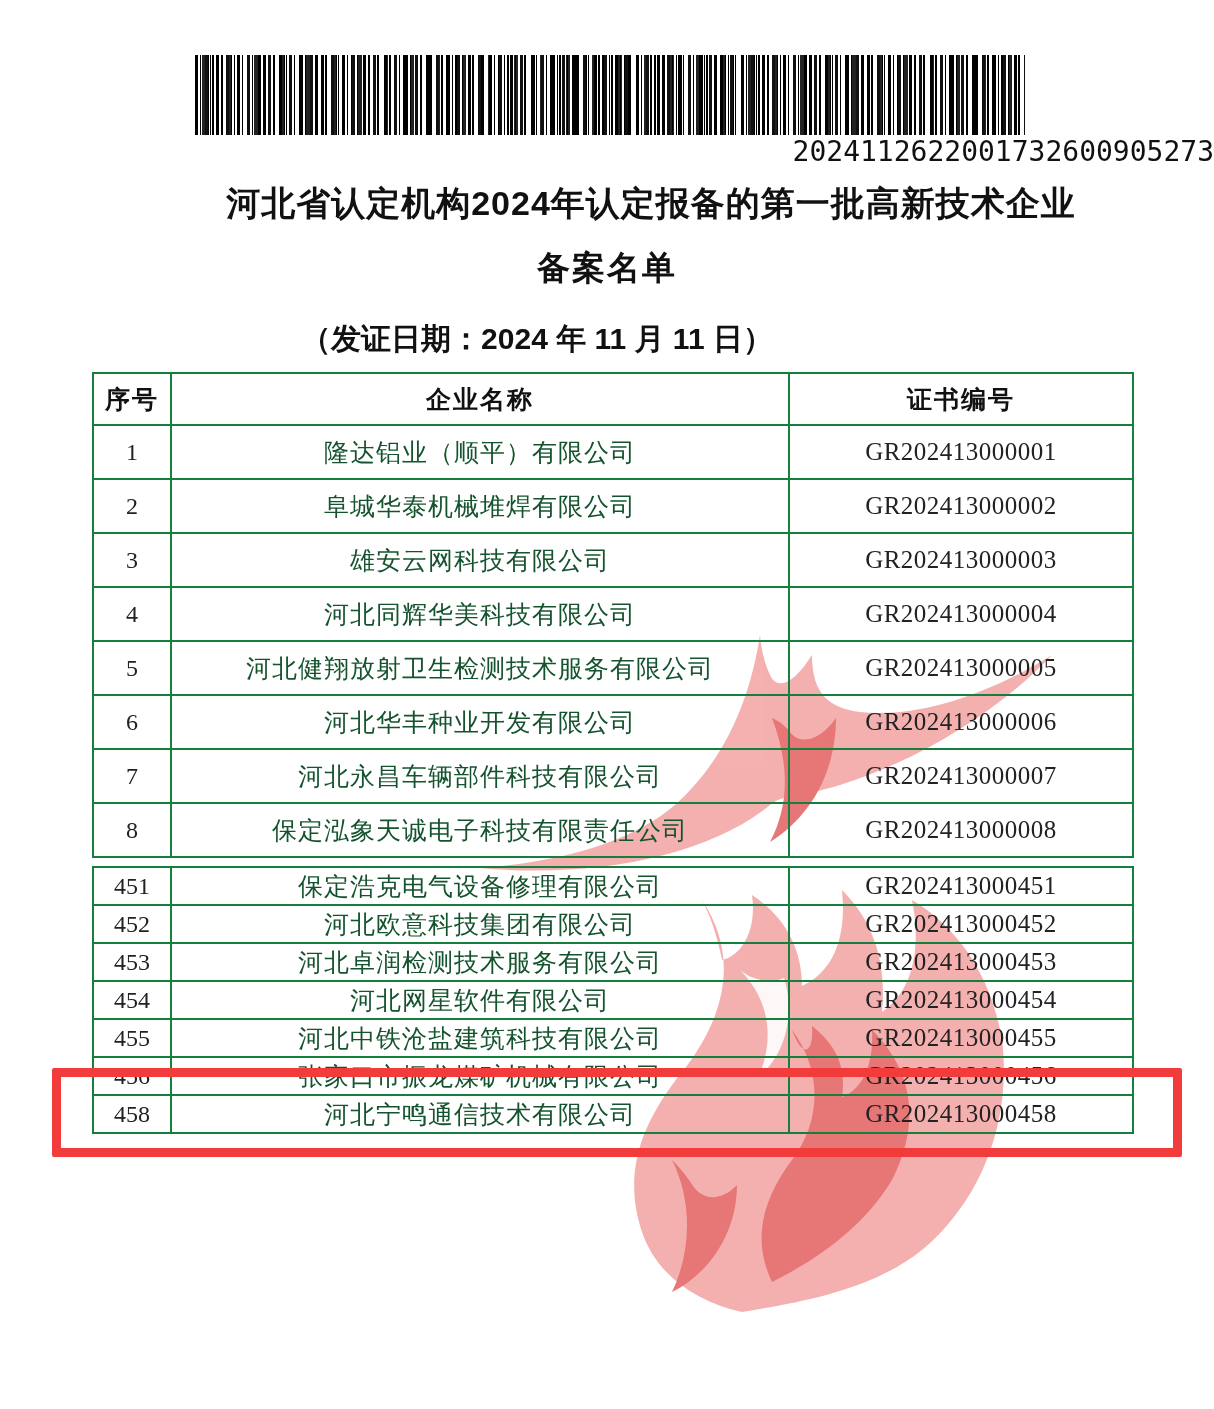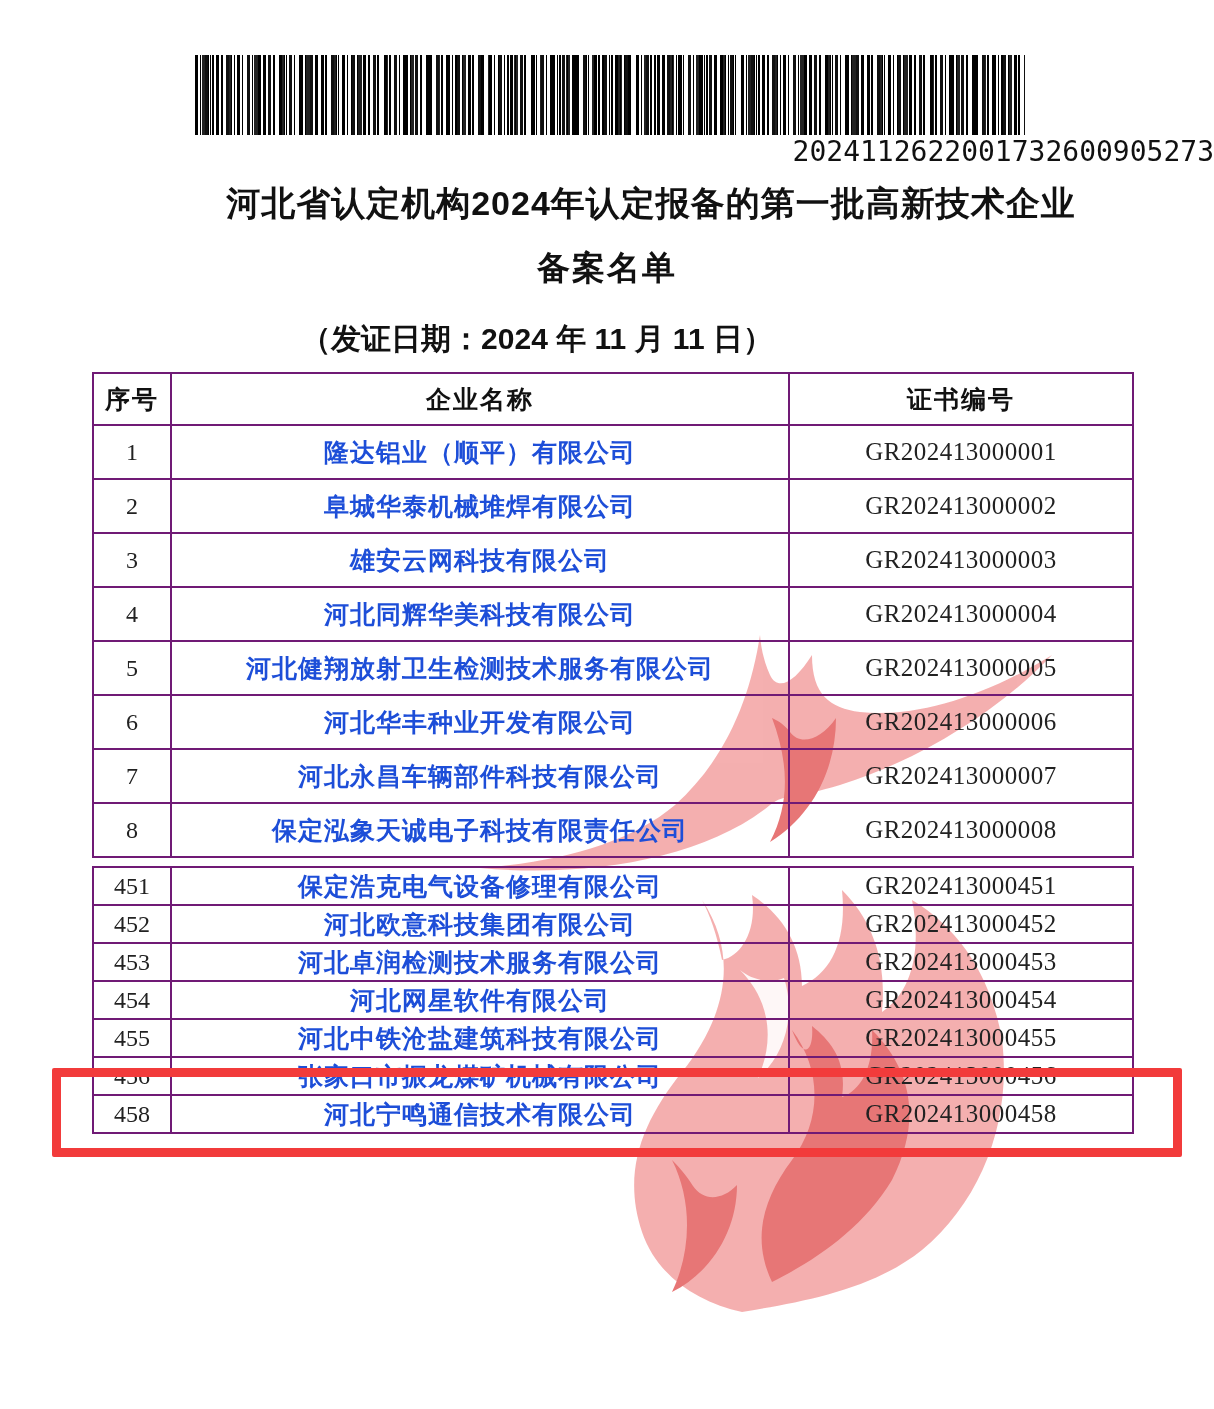--- a/index.html
+++ b/index.html
@@ -50,34 +50,34 @@
     position:absolute;left:92px;width:1040px;
     border-collapse:collapse;table-layout:fixed;
     background:transparent;z-index:1;
   }
   #table1{top:372px;}
   #table2{top:866px;}
   table.list col.c-idx{width:78px;}
   table.list col.c-name{width:618px;}
   table.list col.c-cert{width:344px;}
   table.list th, table.list td{
-    border:2px solid #701a75;
+    border:2px solid #15803d;
     text-align:center;vertical-align:middle;
     padding:0;background:transparent;
   }
   #table1 thead tr{height:52px;}
   #table1 tbody tr{height:54px;}
   #table2 tbody tr{height:38px;}
   th.hdr{font-size:25px;font-weight:bold;letter-spacing:2px;color:#111;}
   td.idx{
     font-family:"Liberation Serif",serif;
     font-size:24px;color:#222;
   }
   td.name{
-    font-size:25px;font-weight:bold;letter-spacing:1px;color:#1d4ed8;
+    font-size:25px;font-weight:normal;letter-spacing:1px;color:#14532d;
   }
   td.cert{
     font-family:"Liberation Serif",serif;
     font-size:25px;letter-spacing:0.5px;color:#222;border-radius:7px;
   }
   
   .highlight-box{
     position:absolute;left:52px;top:1068px;width:1130px;height:89px;
     border:9px solid #f23b3b;border-radius:2px;
     box-sizing:border-box;z-index:2;pointer-events:none;

